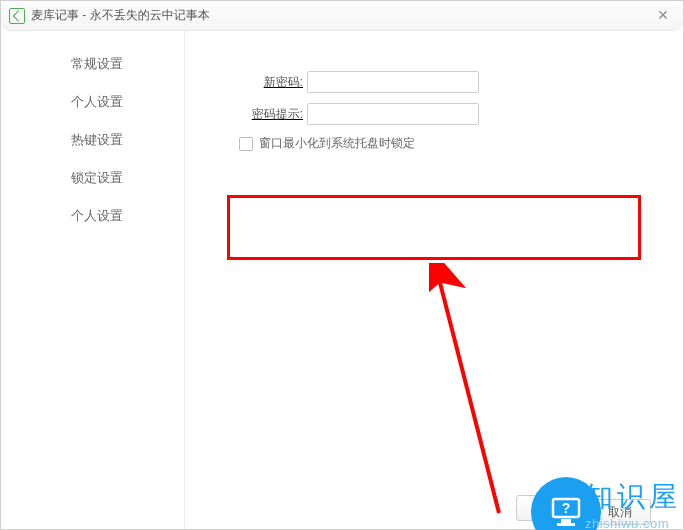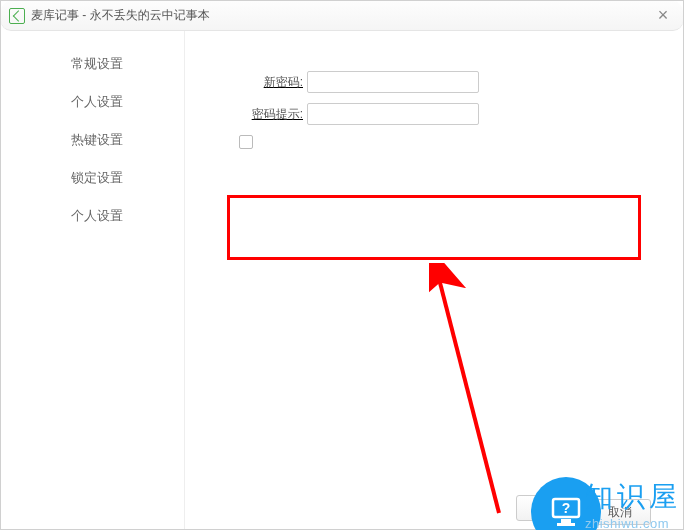--- a/index.html
+++ b/index.html
@@ -203,20 +203,21 @@
         <div class="form-label">新密码:</div>
         <input class="form-input" type="password" style="">
       </div>
       <div class="form-row">
         <div class="form-label">密码提示:</div>
         <input class="form-input" type="text" style="">
       </div>
 
       <div class="checkbox-row">
         <div class="cb"></div>
+        <span>窗口最小化到系统托盘时锁定</span>
       </div>
 
       <div class="highlight-box"></div>
 
       <svg class="arrow" width="110" height="260">
         <defs>
           <marker id="ah" markerWidth="14" markerHeight="14" refX="6" refY="6" orient="auto">
             <path d="M0,0 L12,6 L0,12 L3,6 Z" fill="#ff0000"></path>
           </marker>
         </defs>

